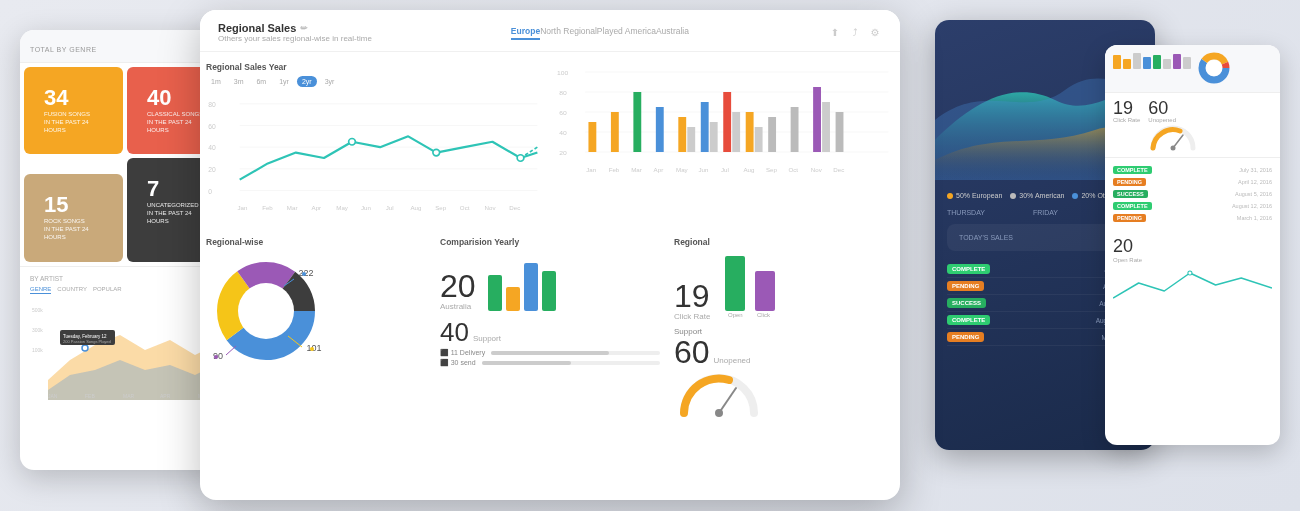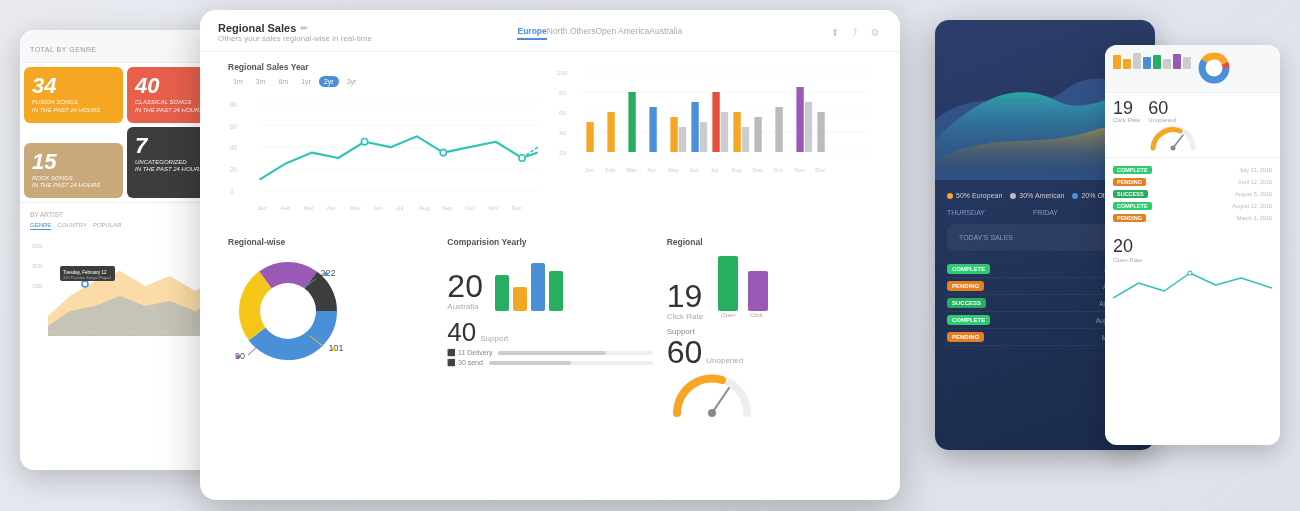--- a/index.html
+++ b/index.html
@@ -54,25 +54,24 @@
 
     .tiles-grid {
       display: grid;
       grid-template-columns: 1fr 1fr;
       gap: 4px;
       padding: 4px;
     }
 
     .tile {
       border-radius: 6px;
-      padding: 8px;
+      padding: 20px;
       display: flex;
       flex-direction: column;
       align-items: flex-start;
-      font-style: italic;
     }
 
     .tile-num {
       font-size: 22px;
       font-weight: 700;
       color: #fff;
       line-height: 1;
     }
 
     .tile-label {
@@ -184,21 +183,21 @@
       width: 14px;
       height: 14px;
       color: #ccc;
       font-size: 10px;
       display: flex;
       align-items: center;
       justify-content: center;
     }
 
     .center-content {
-      padding: 10px 28px;
+      padding: 10px 6px;
       display: flex;
       flex-direction: column;
       gap: 10px;
     }
 
     .charts-row-1 {
       display: grid;
       grid-template-columns: 1fr 1fr;
       gap: 14px;
     }
@@ -547,22 +546,22 @@
     <div class="device-center-header">
       <div class="header-left">
         <div style="display:flex;align-items:center;gap:4px;">
           <span class="page-title-main">Regional Sales</span>
           <span style="font-size:9px;color:#aaa;">✏</span>
         </div>
         <div class="page-subtitle">Others your sales regional-wise in real-time</div>
       </div>
       <nav class="nav-tabs-center">
         <span class="nav-tab active">Europe</span>
-        <span class="nav-tab">North Others</span>
-        <span class="nav-tab">Open America</span>
+        <span class="nav-tab">North Regional</span>
+        <span class="nav-tab">Played America</span>
         <span class="nav-tab">Australia</span>
       </nav>
       <div class="header-icons">
         <span class="header-icon">⬆</span>
         <span class="header-icon">⤴</span>
         <span class="header-icon">⚙</span>
       </div>
     </div>
 
     <div class="center-content">

